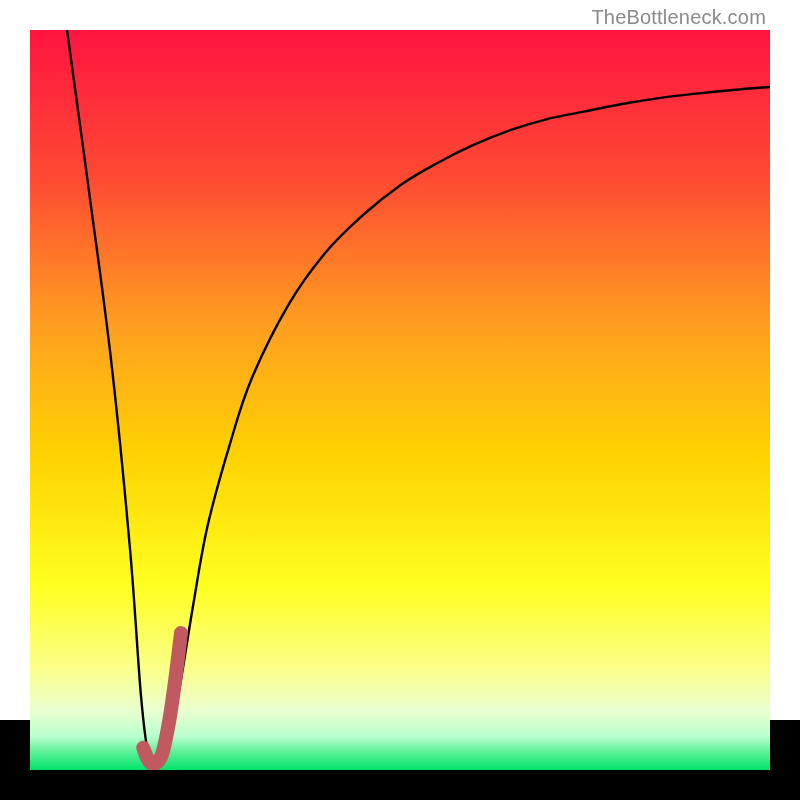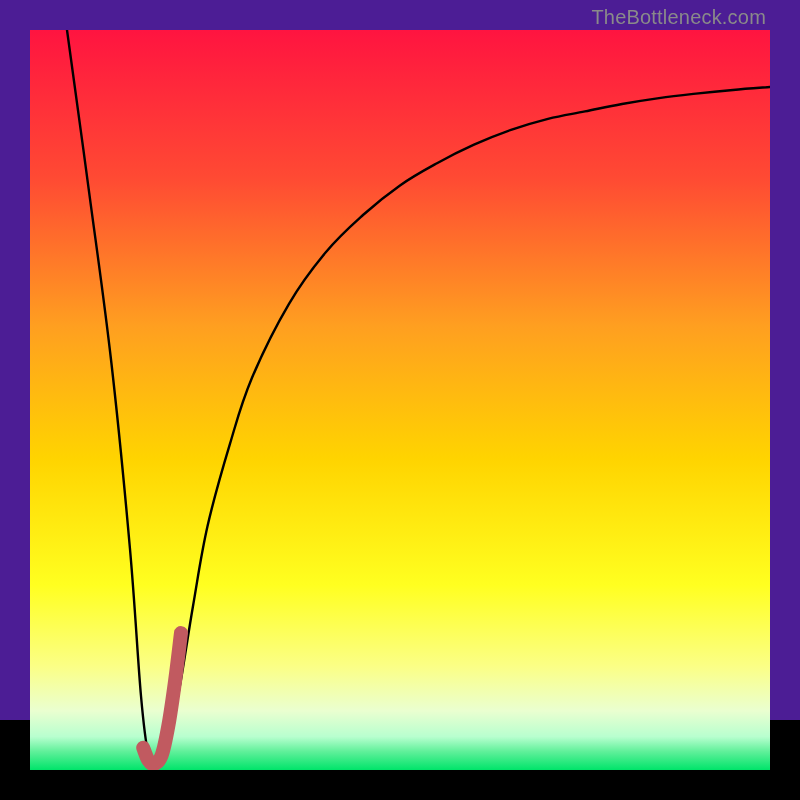--- a/index.html
+++ b/index.html
@@ -8,21 +8,21 @@
     width: 800px;
     height: 800px;
     overflow: hidden;
     background: #000;
     font-family: Arial, Helvetica, sans-serif;
   }
   .frame {
     position: absolute;
     left: 0; top: 0;
     width: 800px; height: 720px;
-    background: #4c1d95;
+    background: #ffffff;
   }
   .plot {
     position: absolute;
     left: 30px;
     top: 30px;
     width: 740px;
     height: 740px;
     overflow: hidden;
   }
   .plot svg {

